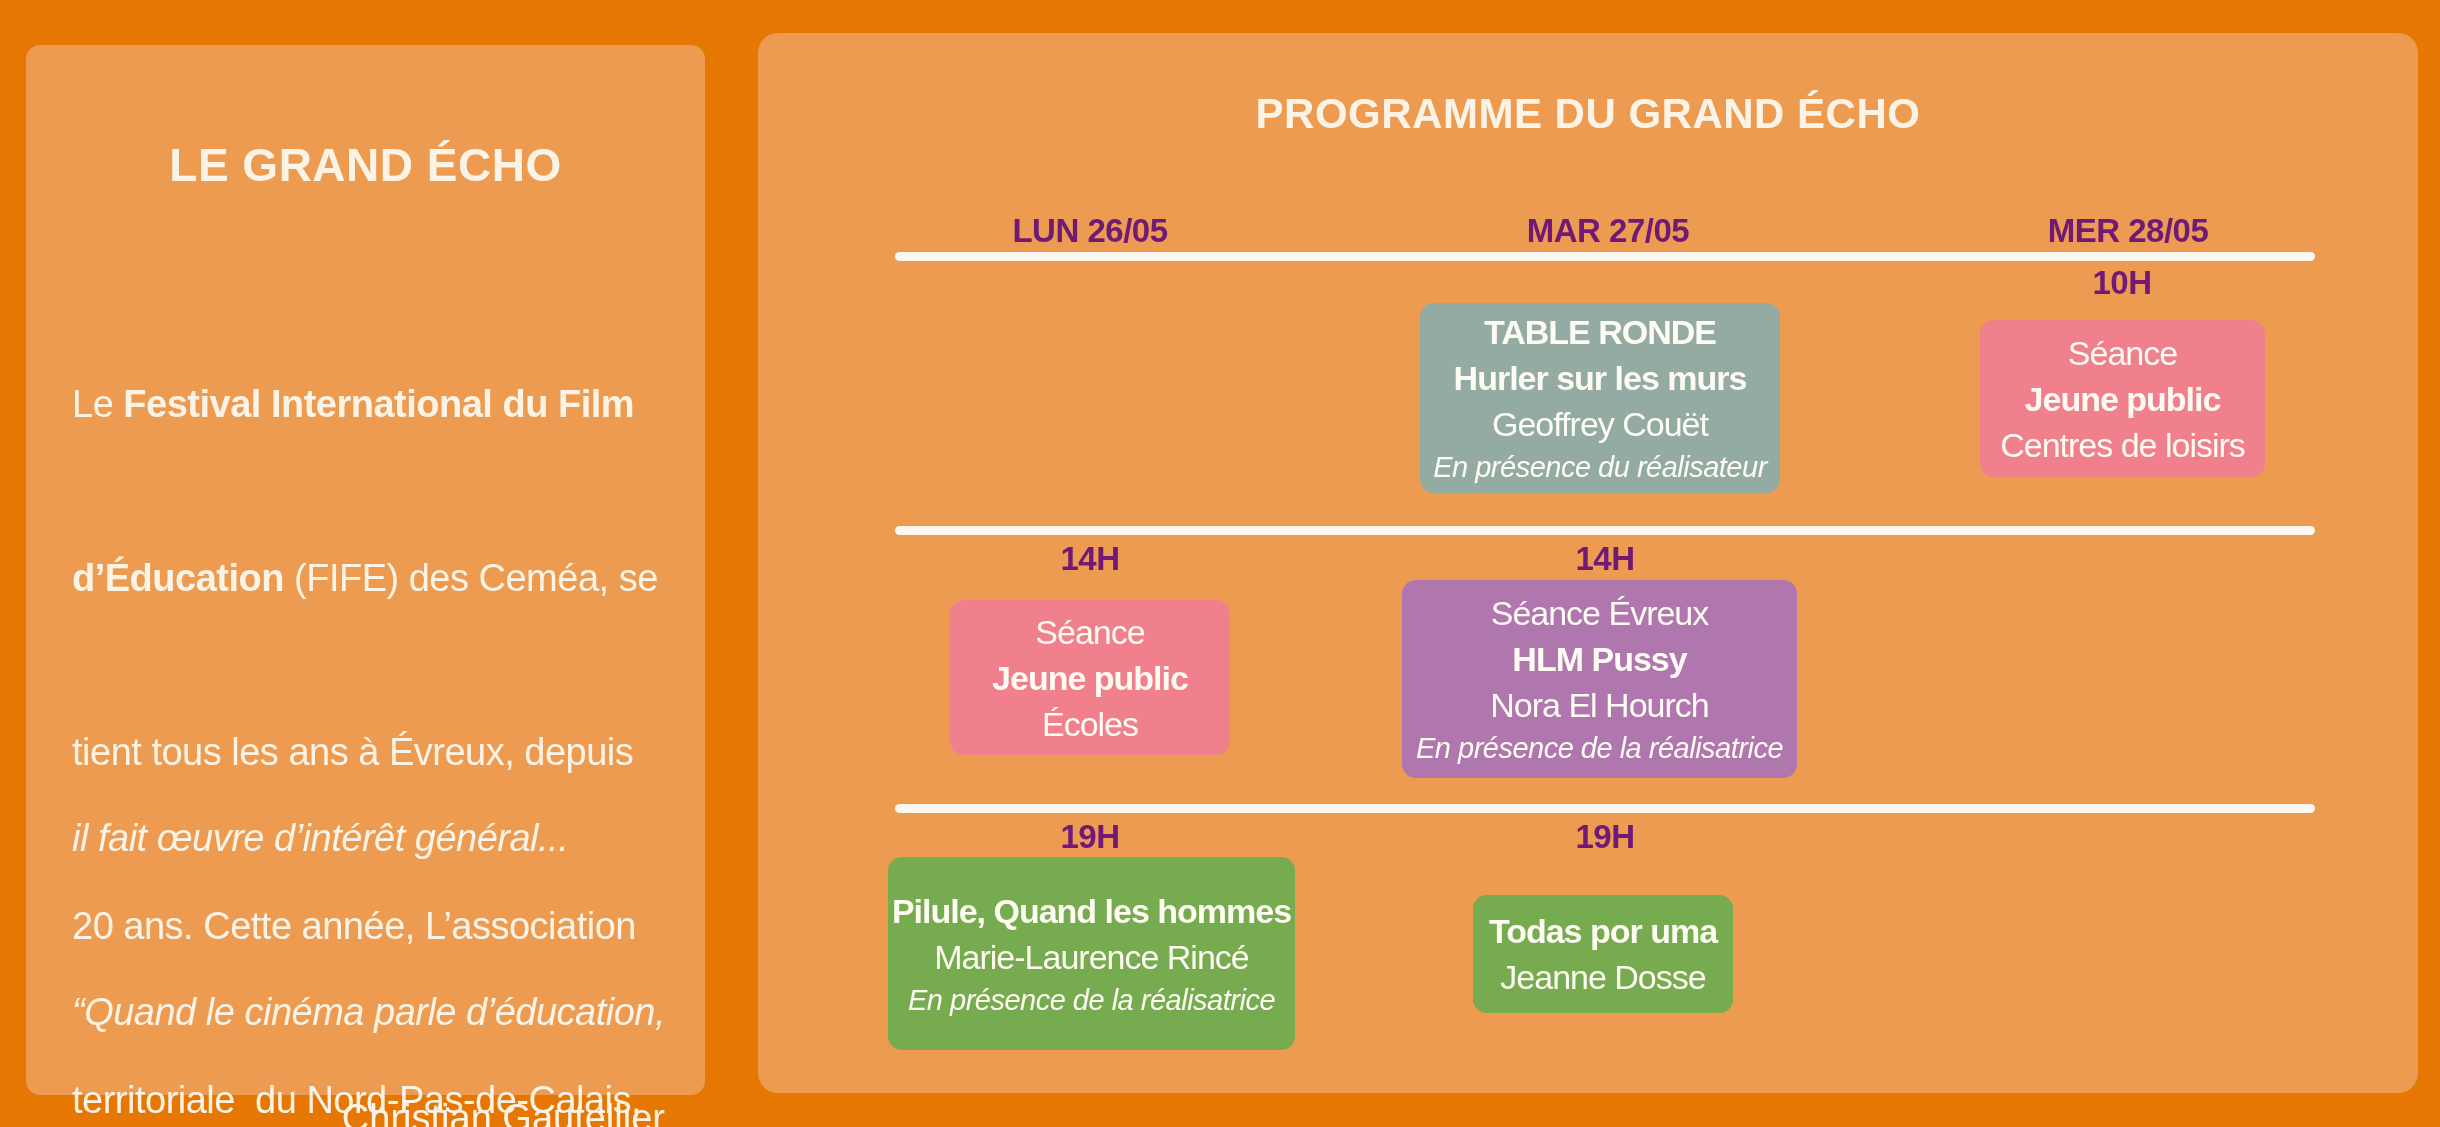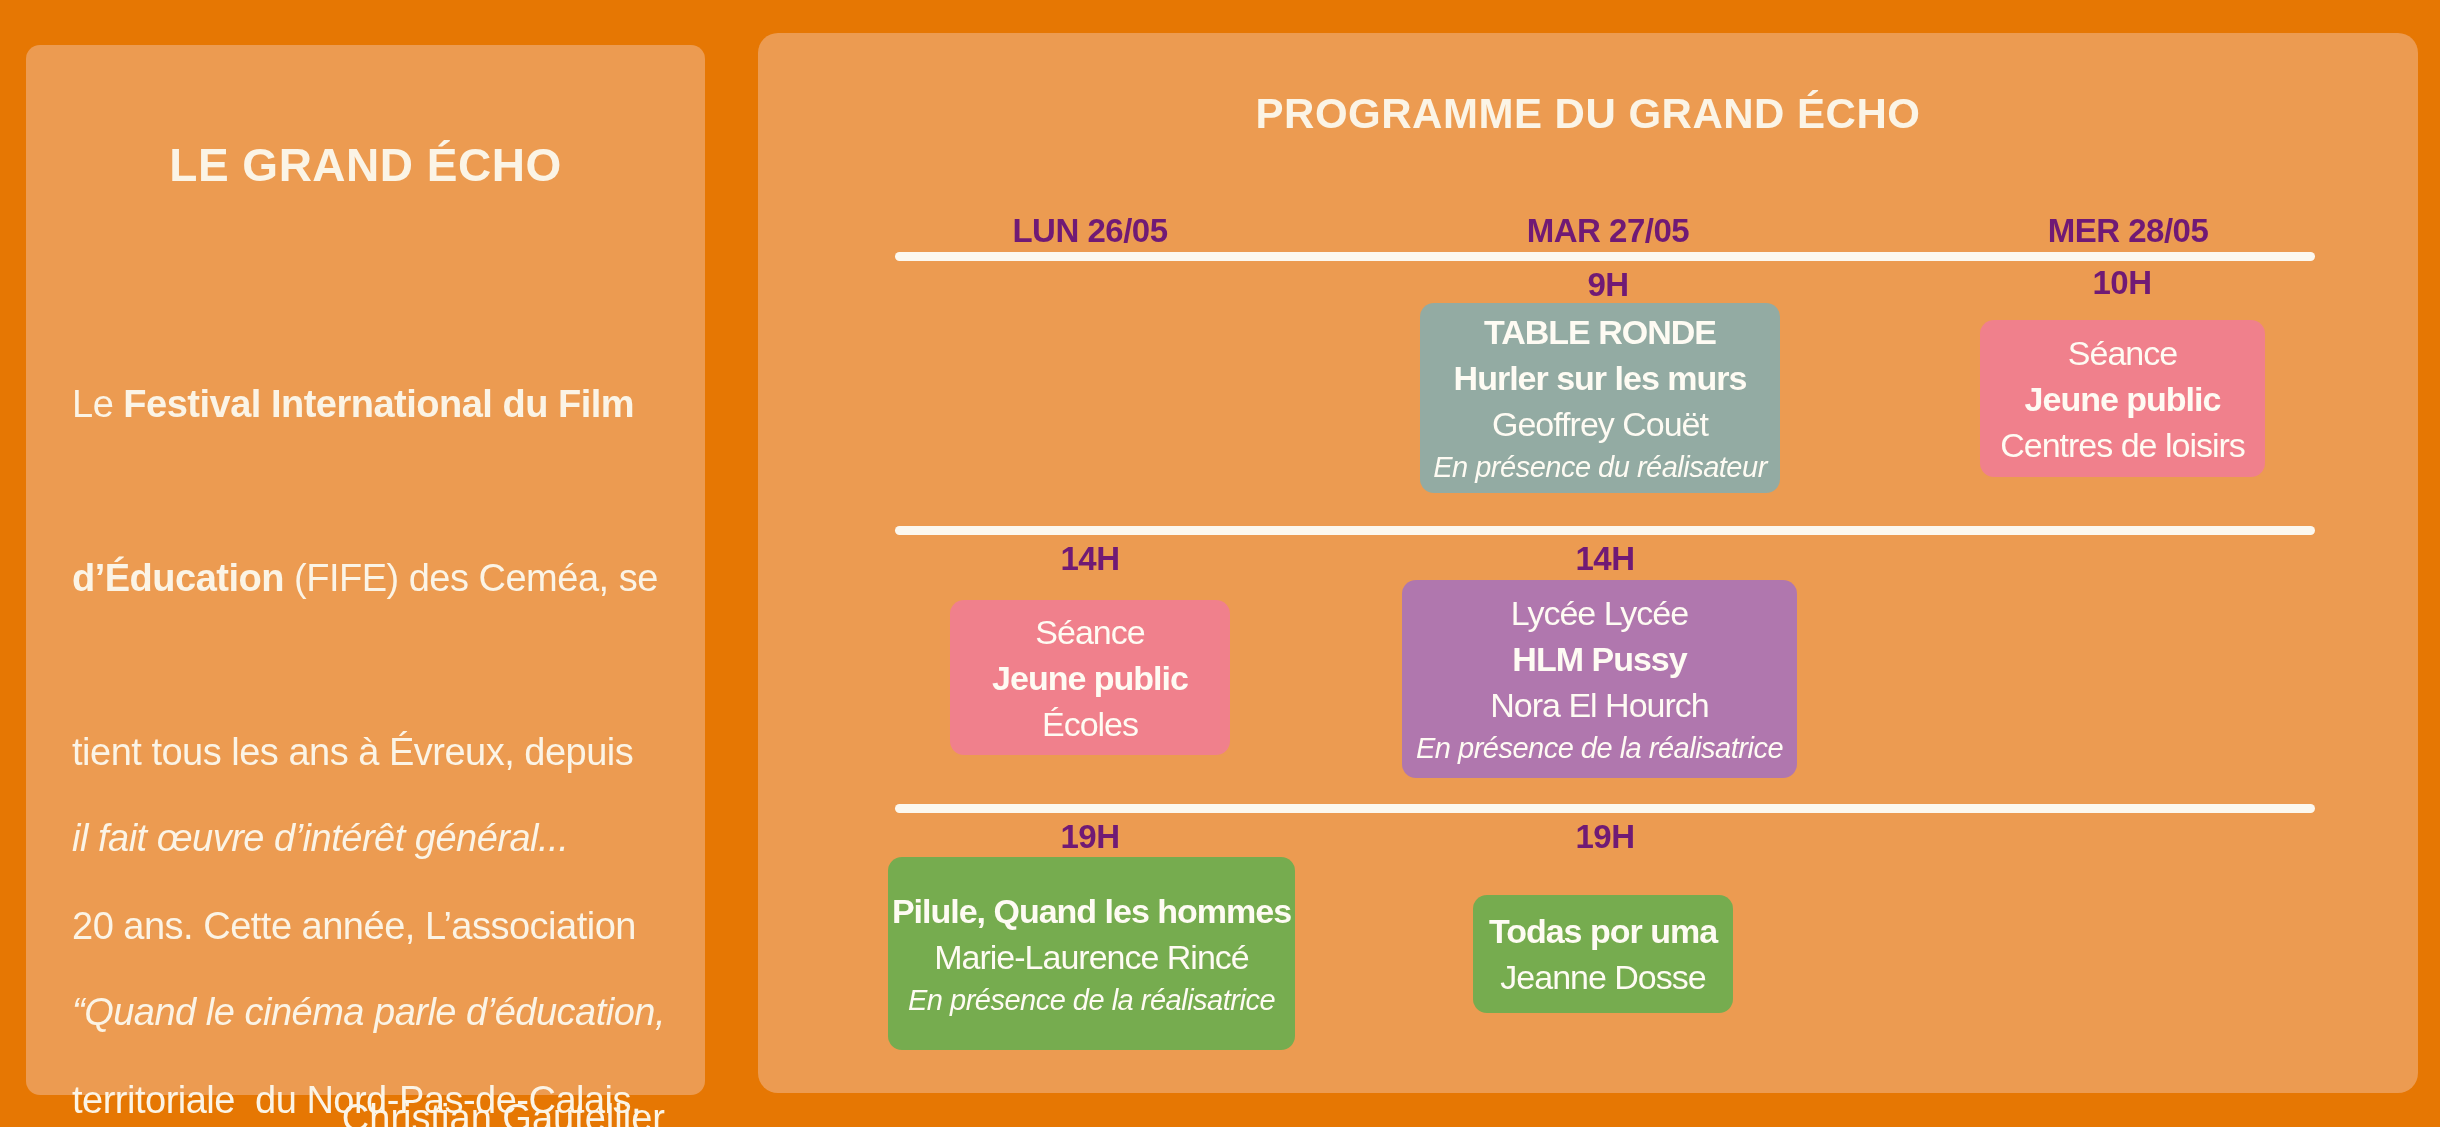--- a/index.html
+++ b/index.html
@@ -77,21 +77,20 @@
   </section>
 
   <section class="panel right-panel">
     <h1 class="prog-title">PROGRAMME DU GRAND ÉCHO</h1>
 
     <div class="slot-label" style="left:182px;top:179px;">LUN 26/05</div>
     <div class="slot-label" style="left:700px;top:179px;">MAR 27/05</div>
     <div class="slot-label" style="left:1220px;top:179px;">MER 28/05</div>
 
     <div class="hr" style="top:219px;"></div>
-    <div class="slot-label" style="left:700px;top:233px;">9H</div>
     <div class="slot-label" style="left:1214px;top:231px;">10H</div>
 
     <div class="card c-sage card-table-ronde">
       <div class="t b">TABLE RONDE</div>
       <div class="t b">Hurler sur les murs</div>
       <div class="t">Geoffrey Couët</div>
       <div class="sub">En présence du réalisateur</div>
     </div>
 
     <div class="card c-pink card-loisirs">
@@ -104,21 +103,21 @@
     <div class="slot-label" style="left:182px;top:507px;">14H</div>
     <div class="slot-label" style="left:697px;top:507px;">14H</div>
 
     <div class="card c-pink card-ecoles">
       <div class="t">Séance</div>
       <div class="t b">Jeune public</div>
       <div class="t">Écoles</div>
     </div>
 
     <div class="card c-purple card-hlm">
-      <div class="t">Lycée Lycée</div>
+      <div class="t">Séance Évreux</div>
       <div class="t b">HLM Pussy</div>
       <div class="t">Nora El Hourch</div>
       <div class="sub">En présence de la réalisatrice</div>
     </div>
 
     <div class="hr" style="top:771px;"></div>
     <div class="slot-label" style="left:182px;top:785px;">19H</div>
     <div class="slot-label" style="left:697px;top:785px;">19H</div>
 
     <div class="card c-green card-pilule">

